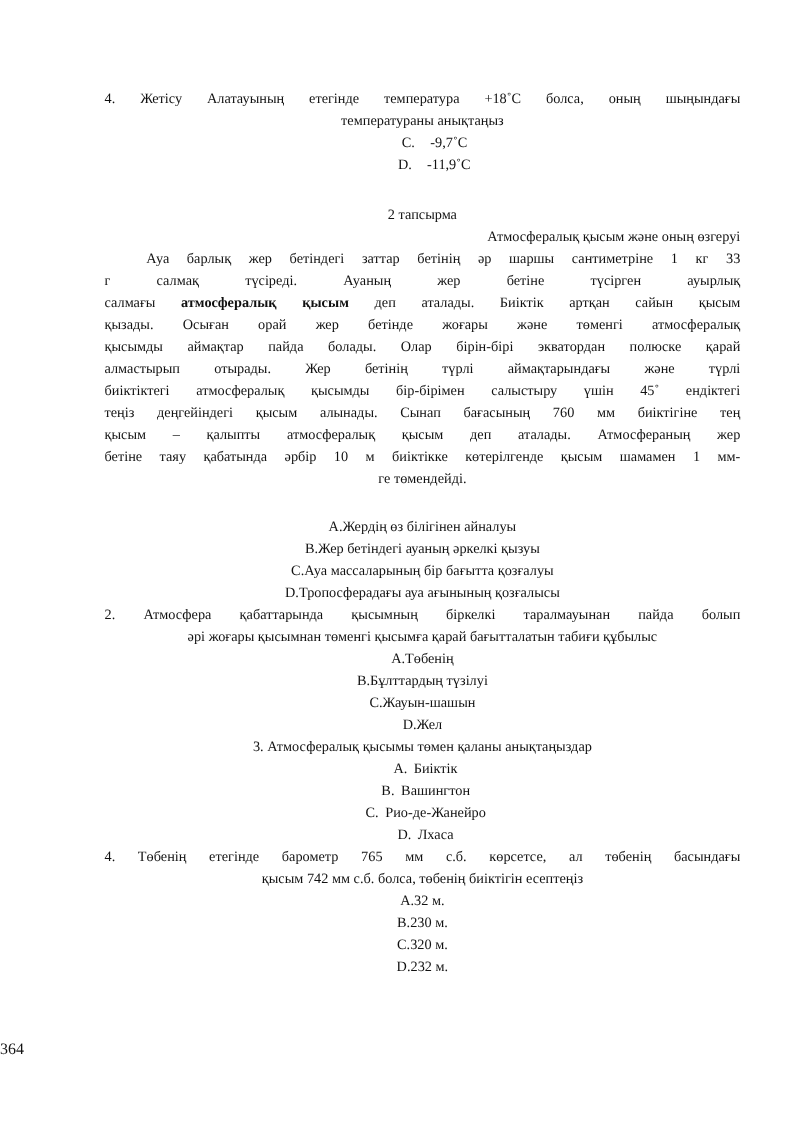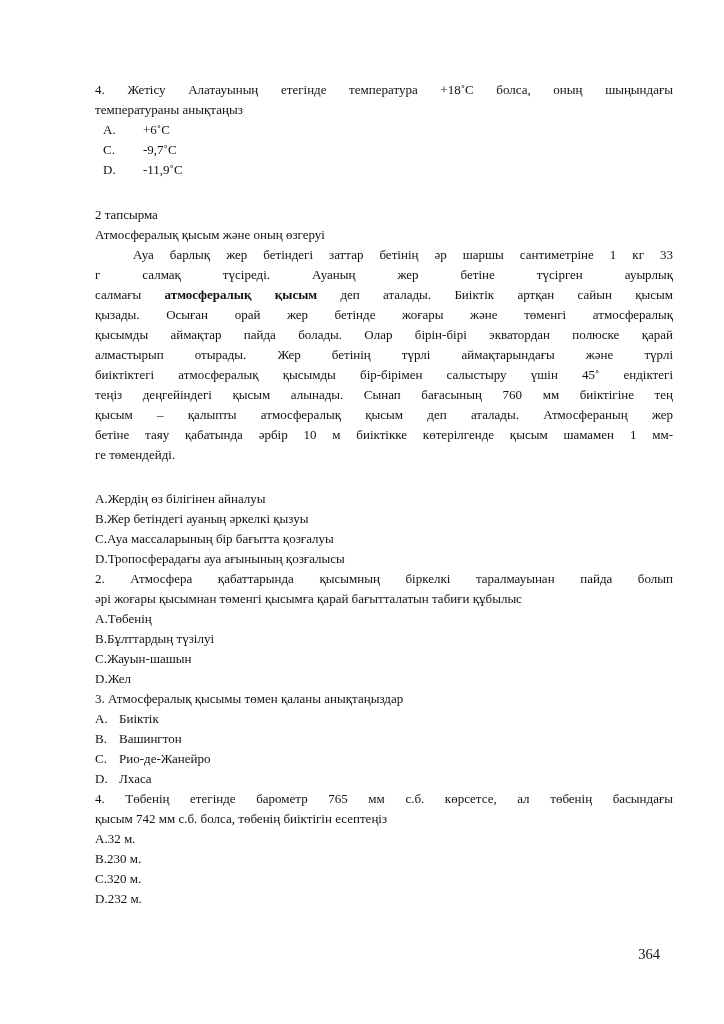--- a/index.html
+++ b/index.html
@@ -1,38 +1,37 @@
 <!DOCTYPE html>
 <html><head>
 <meta charset="utf-8">
 <style>
   html, body { margin: 0; padding: 0; background: #ffffff; }
   body { width: 724px; height: 1024px; position: relative; overflow: hidden;
          font-family: "Liberation Serif", "DejaVu Serif", serif; color: #111; }
   .page { position: absolute; left: 95px; top: 80px; width: 578px; font-size: 13px; line-height: 20px; }
-  .line { white-space: nowrap; }
+  .line { white-space: nowrap; text-align: center; }
   .just { text-align: justify; text-align-last: justify; }
   .opt-indent { padding-left: 8px; }
   .opt-indent .lbl { display: inline-block; width: 40px; }
   .opt-city .lbl { display: inline-block; width: 24px; }
   .bold { font-weight: normal; }
   .gap { height: 20px; }
-  .center { text-align: left; }
-  .pagenum { position: absolute; left: 0; width: 660px; top: 946px; text-align: right; font-size: 14.5px; }
+  .center { text-align: right; }
+  .pagenum { position: absolute; left: 0; width: 660px; top: 946px; text-align: left; font-size: 14.5px; }
 </style>
 </head>
 <body>
 
 <div class="page">
 
   <div>
     <div class="line just">4. Жетісу Алатауының етегінде температура +18˚С болса, оның  шыңындағы</div>
     <div class="line">температураны анықтаңыз</div>
     <div class="opt-indent">
-      <div class="line"><span class="lbl">A.</span><span>+6˚С</span></div>
       <div class="line"><span class="lbl">C.</span><span>-9,7˚С</span></div>
       <div class="line"><span class="lbl">D.</span><span>-11,9˚С</span></div>
     </div>
   </div>
 
   <div class="gap" style="height:25px"></div>
 
   <div class="line bold">2 тапсырма</div>
   <div class="line bold center">Атмосфералық қысым және оның өзгеруі</div>
 

